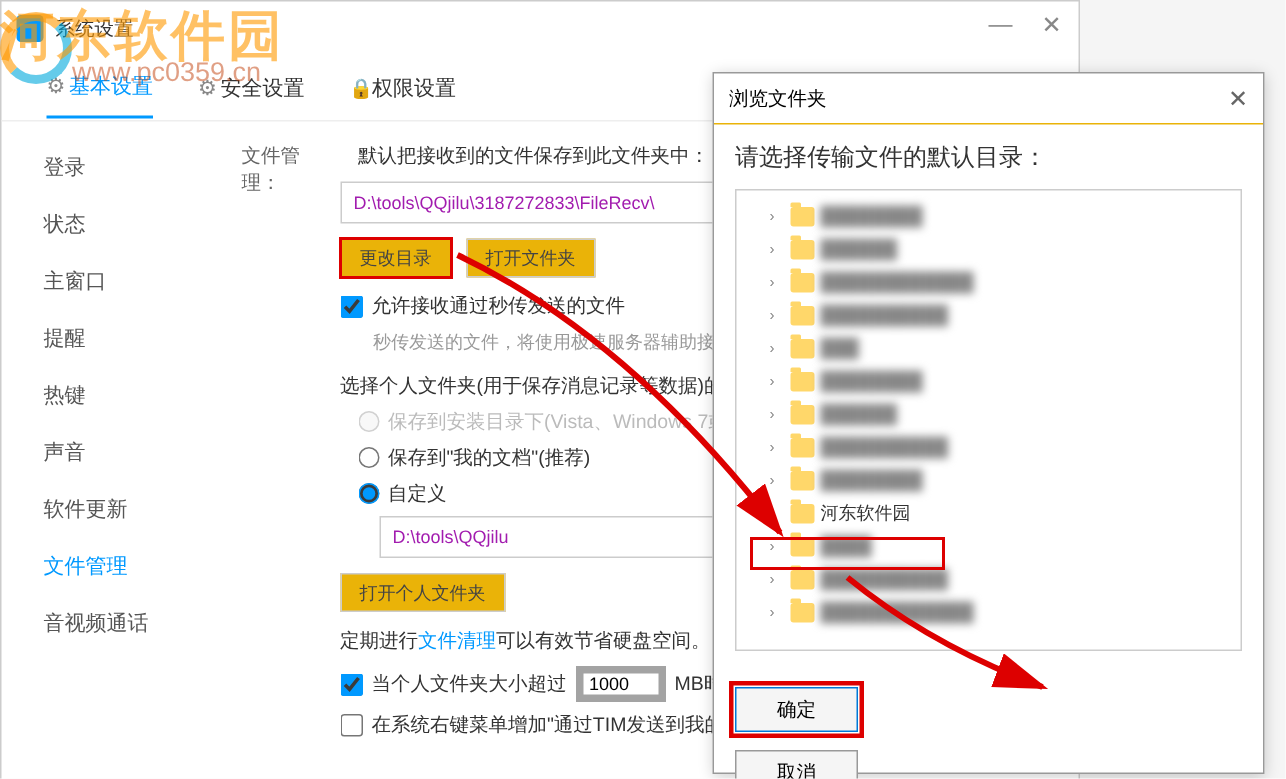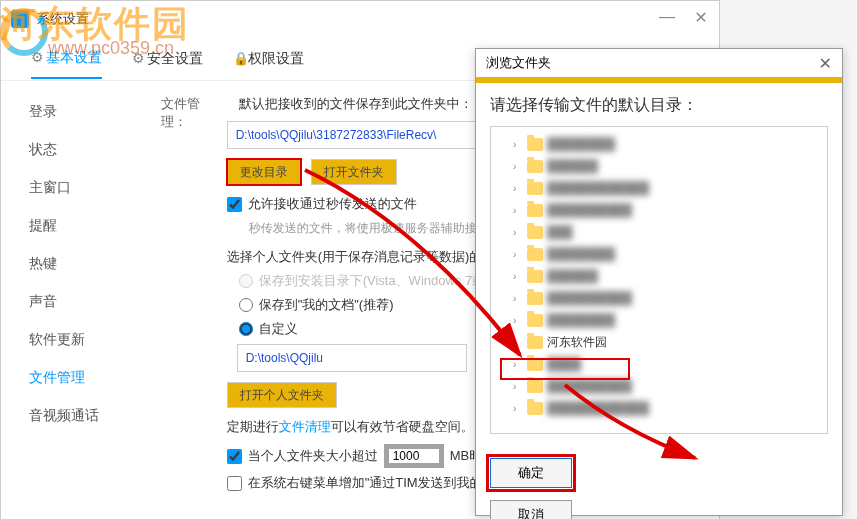--- a/index.html
+++ b/index.html
@@ -25,37 +25,37 @@
 
 .body-area { display: flex; height: calc(100% - 80px); }
 .sidebar { width: 140px; padding: 12px 0; }
 .sidebar-item { padding: 10px 28px; font-size: 14px; color: #555; cursor: pointer; }
 .sidebar-item.active { color: #0099ff; }
 
 .content { flex: 1; padding: 14px 20px; font-size: 13px; color: #333; }
 .row-label { display: inline-block; width: 62px; color: #666; vertical-align: top; }
 .row-body { display: inline-block; width: calc(100% - 70px); }
 .desc { color: #333; margin-bottom: 8px; padding-left: 12px; }
-.path-input { width: 280px; height: 28px; border: 1px solid #ccc; padding: 0 8px; font-size: 12px; color: #1d4ed8; }
+.path-input { width: 280px; height: 28px; border: 1px solid #ccc; padding: 0 8px; font-size: 12px; color: #a21caf; }
 .btn { height: 26px; border: 1px solid #ccc; background: #eab308; padding: 0 12px; font-size: 12px; color: #444; cursor: pointer; }
 .btn-row { margin: 10px 0; display: flex; gap: 10px; }
 .highlight-red { outline: 2px solid #d00; outline-offset: -1px; }
 .check-row { margin: 6px 0; display: flex; align-items: center; gap: 6px; }
 .checkbox { width: 15px; height: 15px; accent-color: #0099ff; }
 .hint { color: #999; font-size: 12px; margin-left: 22px; line-height: 1.6; margin-bottom: 10px; }
 .section-label { color: #333; margin: 10px 0 6px; }
 .radio-row { margin: 6px 0 6px 12px; display: flex; align-items: center; gap: 6px; font-size: 13px; }
 .radio-row.disabled { color: #bbb; }
 .radio { width: 14px; height: 14px; accent-color: #0099ff; }
 .num-input { width: 60px; height: 24px; border: 5px solid #a3a3a3; padding: 0 4px; font-size: 12px; }
 .link { color: #0099ff; }
 
 
 .dialog { position: absolute; left: 475px; top: 48px; width: 368px; height: 468px; background: #fff; border: 1px solid #999; box-shadow: 0 2px 10px rgba(0,0,0,.2); z-index: 10; }
-.dlg-title { height: 34px; display: flex; align-items: center; justify-content: space-between; padding: 0 10px; border-bottom: 6px solid #eab308; font-size: 13px; }
+.dlg-title { height: 34px; display: flex; align-items: center; justify-content: space-between; padding: 0 10px; border-bottom: 1px solid #eab308; font-size: 13px; }
 .dlg-close { font-size: 16px; color: #666; cursor: pointer; }
 .dlg-body { padding: 12px 14px; }
 .dlg-label { font-size: 16px; color: #333; margin-bottom: 10px; }
 .tree { border: 1px solid #ccc; height: 308px; overflow: auto; padding: 6px 4px; font-size: 12px; }
 .tree-item { display: flex; align-items: center; height: 22px; padding-left: 18px; gap: 4px; }
 .tree-arrow { color: #888; width: 10px; font-size: 10px; }
 .folder-icon { width: 16px; height: 13px; background: #ffd76a; border-radius: 2px; position: relative; }
 .folder-icon::before { content: ""; position: absolute; top: -3px; left: 0; width: 7px; height: 3px; background: #ffd76a; border-radius: 1px 1px 0 0; }
 .tree-text { color: #333; }
 .tree-text.blur { filter: blur(3px); color: #888; }
@@ -137,21 +137,21 @@
           <span>保存到安装目录下(Vista、Windows 7或更高版本不支持)</span>
         </div>
         <div class="radio-row">
           <input type="radio" class="radio" name="pf" style="">
           <span>保存到"我的文档"(推荐)</span>
         </div>
         <div class="radio-row">
           <input type="radio" class="radio" name="pf" checked="" style="">
           <span>自定义</span>
         </div>
-        <div style="margin-left:10px;">
+        <div style="margin-left:26px;">
           <input class="path-input" style="width: 230px;" value="D:\tools\QQjilu">
         </div>
         <div class="btn-row">
           <button class="btn">打开个人文件夹</button>
         </div>
 
         <div style="margin:8px 0;">
           <span>定期进行</span><span class="link">文件清理</span><span>可以有效节省硬盘空间。</span>
         </div>
 

